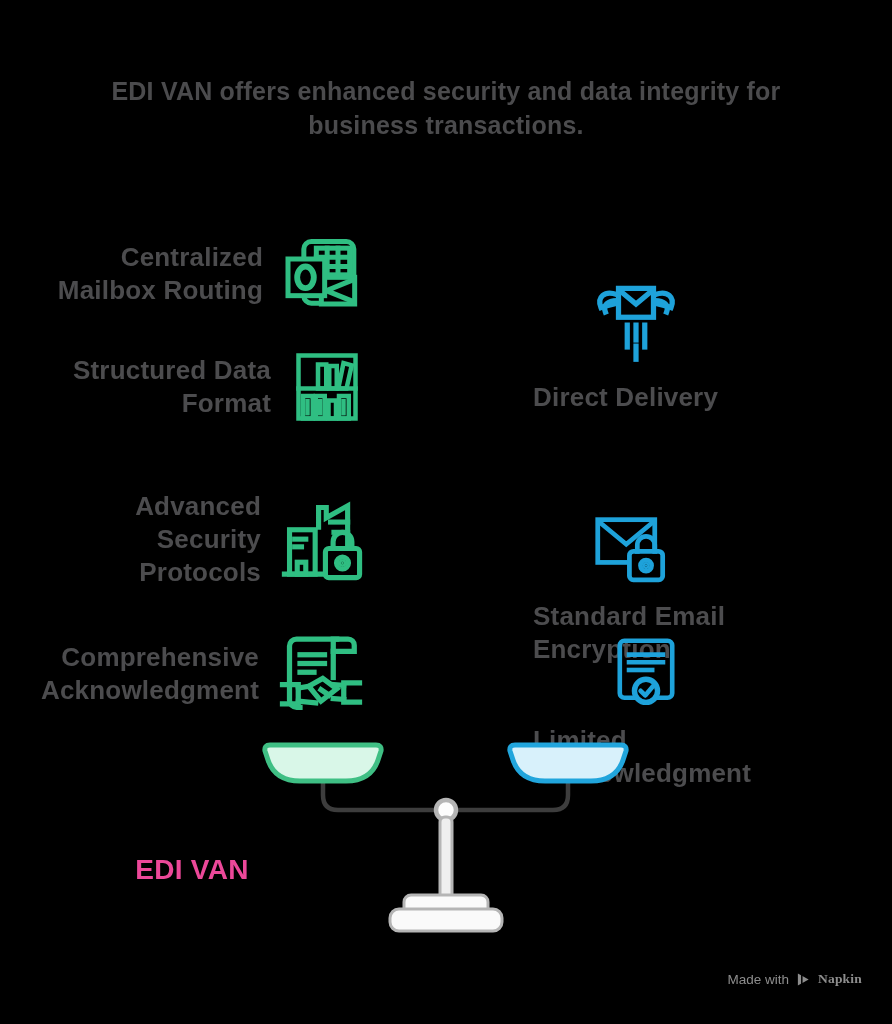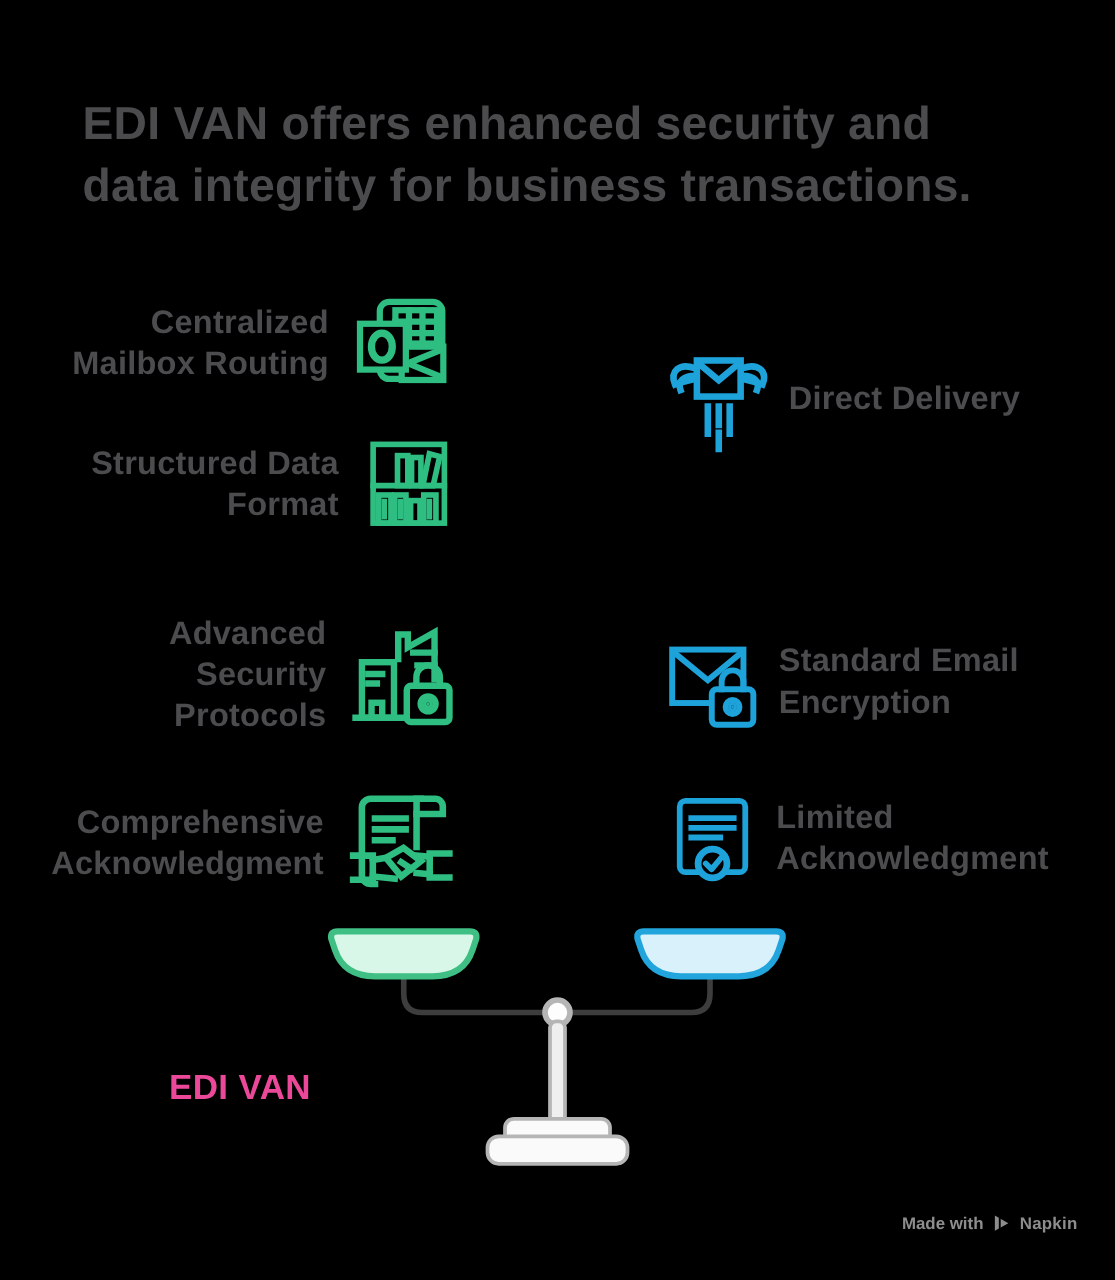--- a/index.html
+++ b/index.html
@@ -2,47 +2,47 @@
 <html><head>
 <meta charset="utf-8">
 <style>
   html,body{margin:0;padding:0;background:#000;}
   .canvas{
     position:relative;width:892px;height:1024px;background:#000;overflow:hidden;
     font-family:"Liberation Sans","DejaVu Sans",sans-serif;
   }
   .title{
     position:absolute;top:74px;left:50%;transform:translateX(-50%);
-    width:760px;max-width:760px;text-align:left;
-    font-size:37px;font-weight:700;line-height:1.36;color:#4b4b4d;letter-spacing:.2px;
+    width:760px;max-width:760px;text-align:center;
+    font-size:25px;font-weight:700;line-height:1.36;color:#4b4b4d;letter-spacing:.2px;
   }
   .row{position:absolute;display:flex;align-items:center;}
   .row-left{right:529px;flex-direction:row;gap:20px;justify-content:flex-end;}
-  .row-right{left:533px;flex-direction:row;gap:14px;}
+  .row-right{left:533px;flex-direction:column;gap:14px;}
   .feature-label{
     font-size:26px;font-weight:700;color:#4c4c4e;line-height:1.27;letter-spacing:.2px;
   }
   .row-left .feature-label{text-align:right;}
   .row-right .feature-label{text-align:left;}
   .w215{width:215px;} .w200{width:200px;} .w150{width:150px;} .w220{width:220px;}
   .w205{width:205px;} .w165{width:165px;} .w195{width:195px;} .w225{width:225px;}
   .icon{flex:0 0 auto;display:block;}
   .scale-svg{position:absolute;left:250px;top:735px;}
   .scale-label{
     position:absolute;width:160px;text-align:center;top:854px;
     font-size:28px;font-weight:700;color:#ec4899;letter-spacing:.3px;
   }
   .scale-label-left{left:112px;}
   .scale-label-right{left:602px;}
   .watermark{
     position:absolute;top:971px;right:30px;display:flex;align-items:center;gap:7px;
     color:#8d8d8d;font-size:13.5px;
   }
-  .watermark .prefix{font-weight:700;margin-left:40px;}
-  .watermark .brand{font-weight:700;letter-spacing:.2px;}
+  .watermark .prefix{font-weight:400;margin-left:40px;}
+  .watermark .brand{font-weight:700;letter-spacing:.2px;font-family:Liberation Serif, serif;}
 </style>
 </head>
 <body>
 
 <div class="canvas">
 
   <div class="title">EDI VAN offers enhanced security and data integrity for business transactions.</div>
 
   <div class="row row-left" style="top:230px;">
     <div class="feature-label w215">Centralized Mailbox Routing</div>

